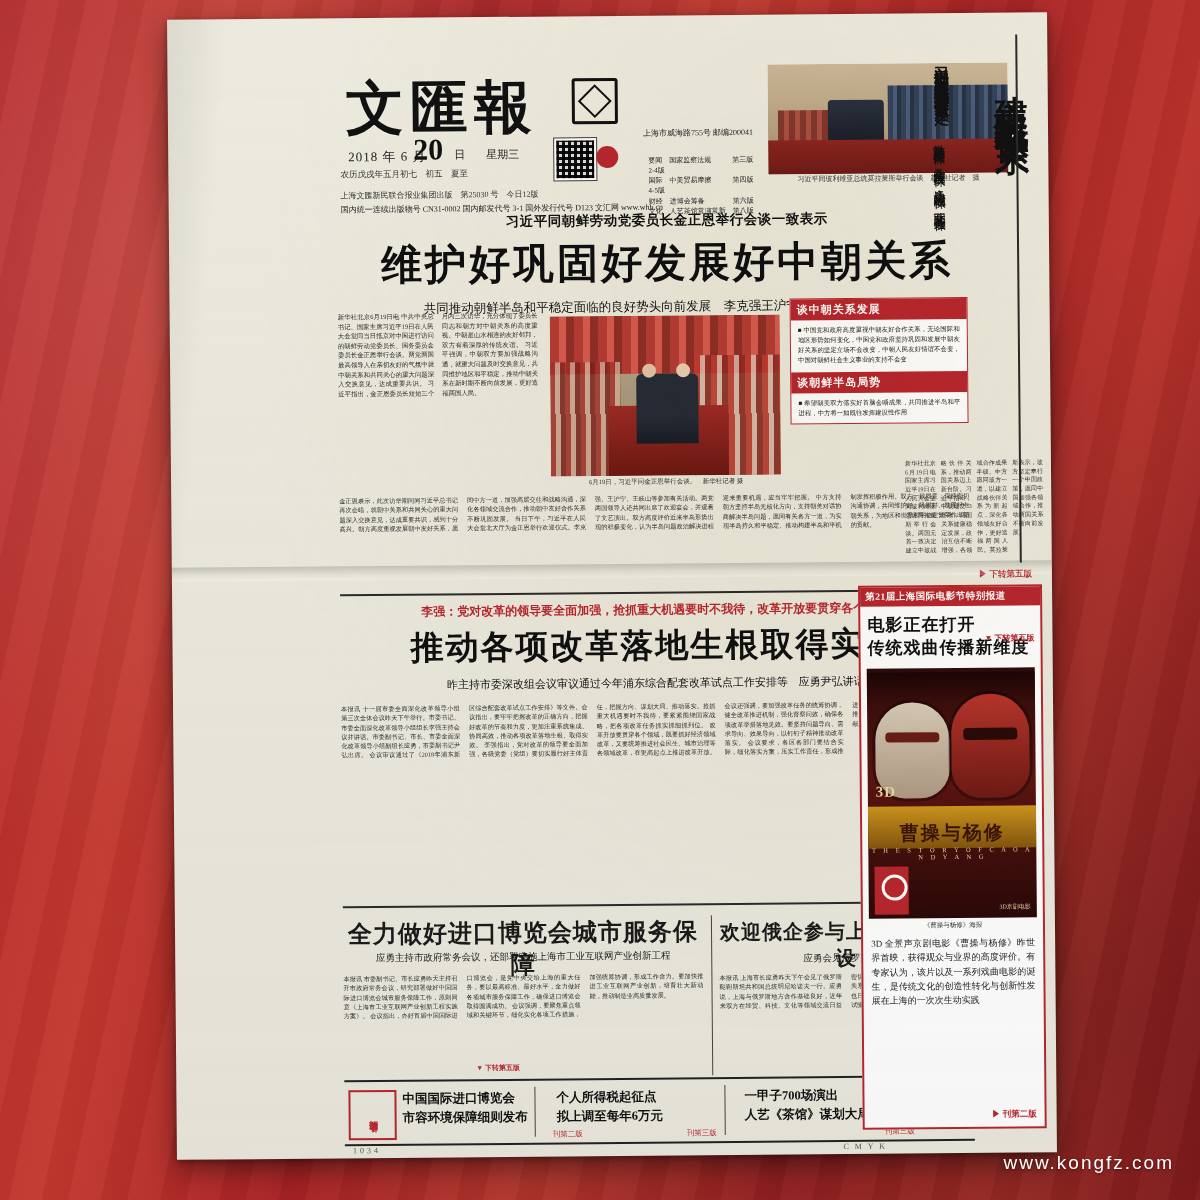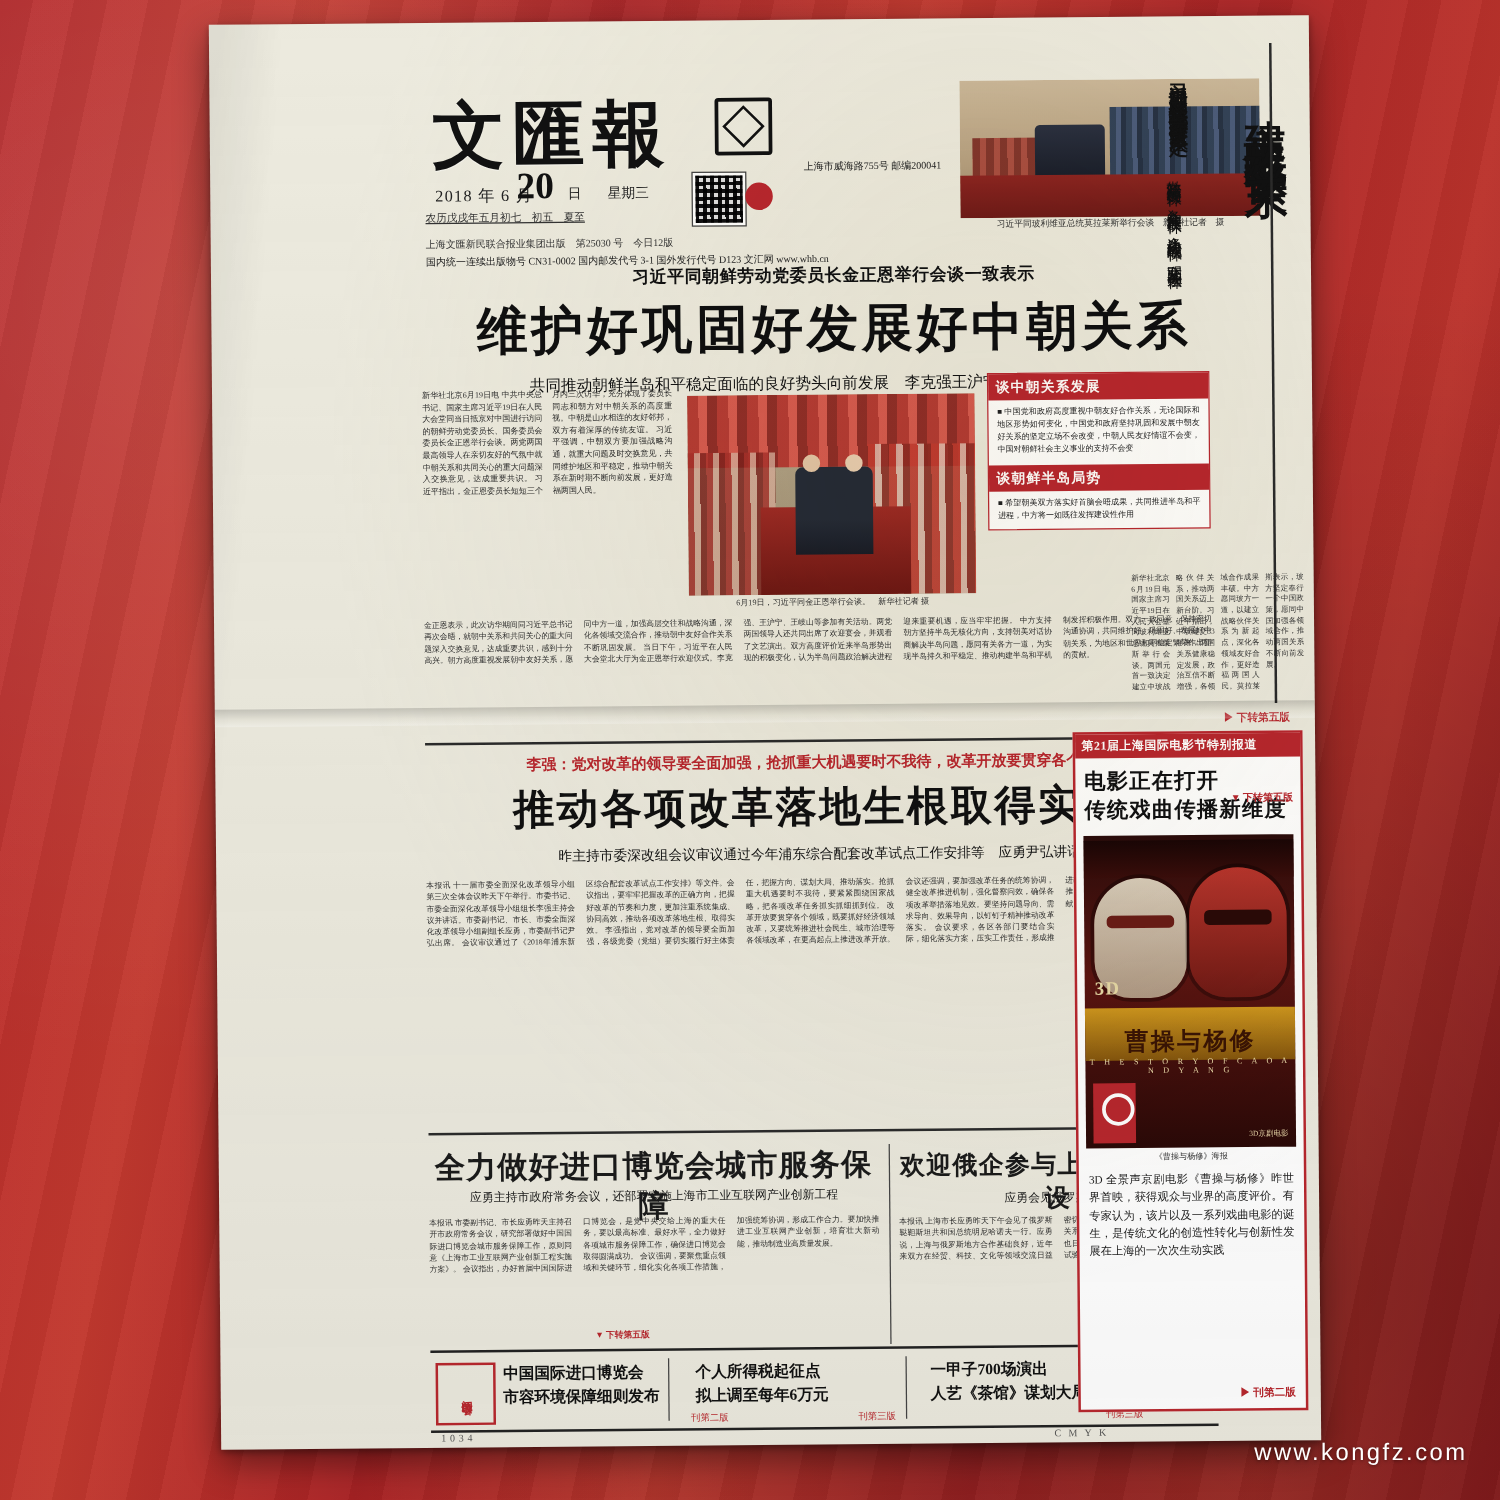--- a/index.html
+++ b/index.html
@@ -57,21 +57,21 @@
   .date-line{position:absolute;left:180px;top:130px;font-size:13px;color:#222;letter-spacing:1px;}
   .date-big{position:absolute;left:245px;top:117px;font-size:30px;font-weight:bold;color:#111;line-height:1;}
   .date-suffix{position:absolute;left:286px;top:130px;font-size:11px;color:#222;}
   .weekday{position:absolute;left:318px;top:130px;font-size:11px;color:#222;}
   .qr{position:absolute;left:386px;top:122px;width:38px;height:38px;
     background:
       repeating-linear-gradient(90deg,#111 0 3px,#eee 3px 6px),
       repeating-linear-gradient(0deg,#111 0 3px,#eee 3px 6px);
     background-blend-mode:multiply;border:2px solid #fff;outline:1px solid #444;}
   .qr-badge{position:absolute;left:428px;top:130px;width:22px;height:22px;border-radius:50%;background:#b8272d;}
-  .mast-meta{position:absolute;left:172px;top:150px;font-size:8.5px;color:#333;line-height:1.5;text-decoration:underline;}
+  .mast-meta{position:absolute;left:172px;top:150px;font-size:8.5px;color:#333;line-height:1.5;}
   .mast-meta2{position:absolute;left:172px;top:172px;font-size:8px;color:#333;}
   .mast-right-block{position:absolute;left:480px;top:140px;width:105px;font-size:7px;line-height:1.45;color:#222;}
   .mast-right-block span{display:block;}
   .mast-addr{position:absolute;left:172px;top:186px;font-size:8px;color:#222;}
   .mast-pub{position:absolute;left:475px;top:112px;font-size:8px;color:#222;line-height:1.4;text-align:right;width:110px;}
 
   
   .photo-top{position:absolute;left:600px;top:50px;width:240px;height:110px;overflow:hidden;}
   .ph-sky{position:absolute;inset:0;background:linear-gradient(180deg,#cbb89a,#b9a383 55%,#9d8868);}
   .ph-red{position:absolute;left:0;right:0;bottom:0;height:34px;background:linear-gradient(180deg,#8c2520,#6e1a17);}
@@ -218,20 +218,26 @@
     <div class="date-big">20</div>
     <div class="date-suffix">日</div>
     <div class="weekday">星期三</div>
     <div class="qr"></div>
     <div class="qr-badge"></div>
     <div class="mast-meta">农历戊戌年五月初七　初五　夏至</div>
     <div class="mast-meta2">上海文匯新民联合报业集团出版　第25030 号　今日12版</div>
     <div class="mast-addr">国内统一连续出版物号 CN31-0002  国内邮发代号 3-1  国外发行代号 D123  文汇网 www.whb.cn</div>
     <div class="mast-pub">上海市威海路755号
 邮编200041</div>
+    <div class="mast-right-block">
+      <span>要闻　国家监察法规　　　第三版2-4版</span>
+      <span>国际　中美贸易摩擦　　　第四版4-5版</span>
+      <span>财经　进博会筹备　　　　第六版</span>
+      <span>文化　人艺茶馆常演常新　第八版</span>
+    </div>
 
     <div class="photo-top">
       <div class="ph-sky"></div>
       <div class="ph-guards"></div>
       <div class="ph-guards2"></div>
       <div class="ph-figs"></div>
       <div class="ph-red"></div>
     </div>
     <div class="ph-cap">习近平同玻利维亚总统莫拉莱斯举行会谈　新华社记者　摄</div>
   </div>

